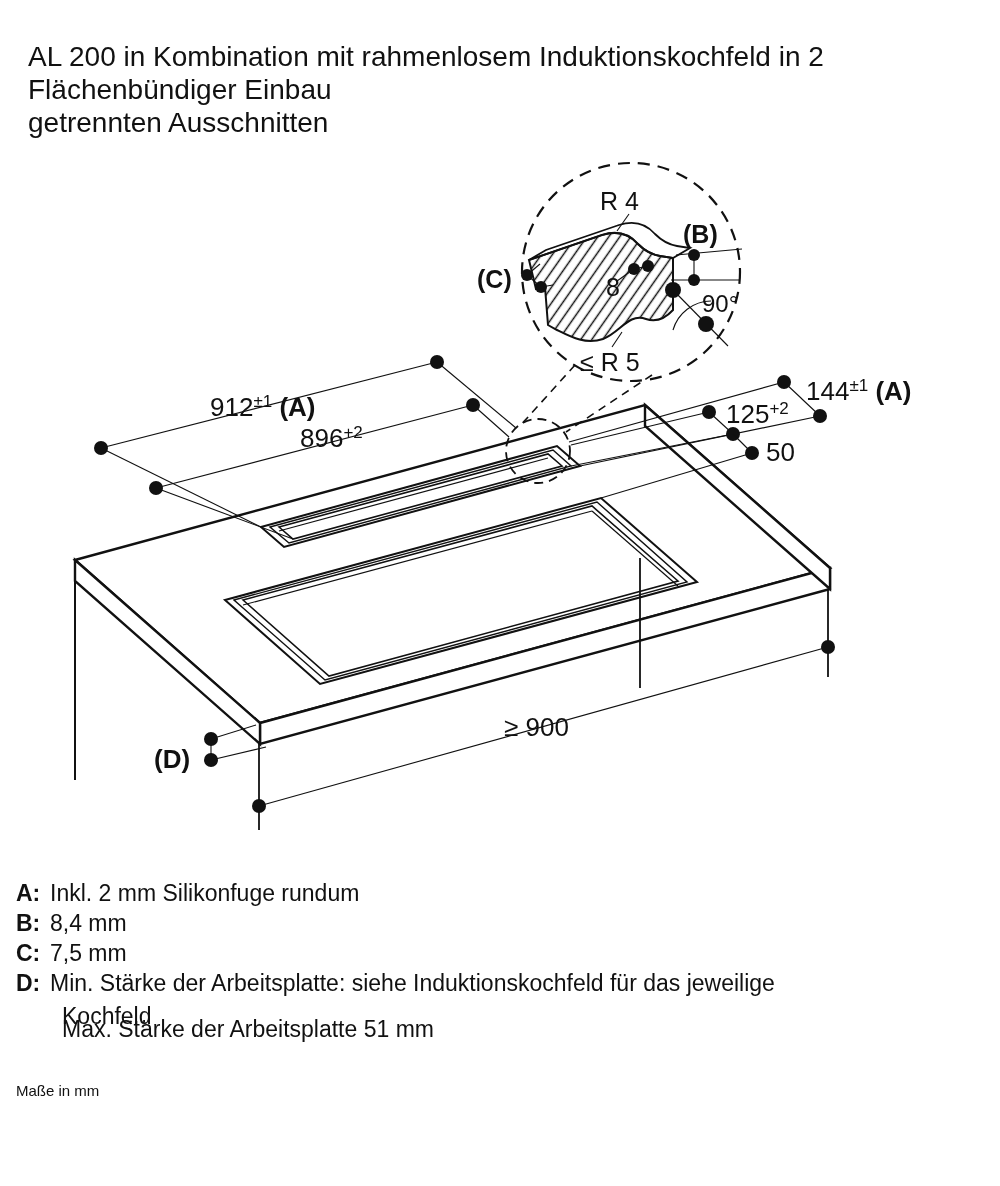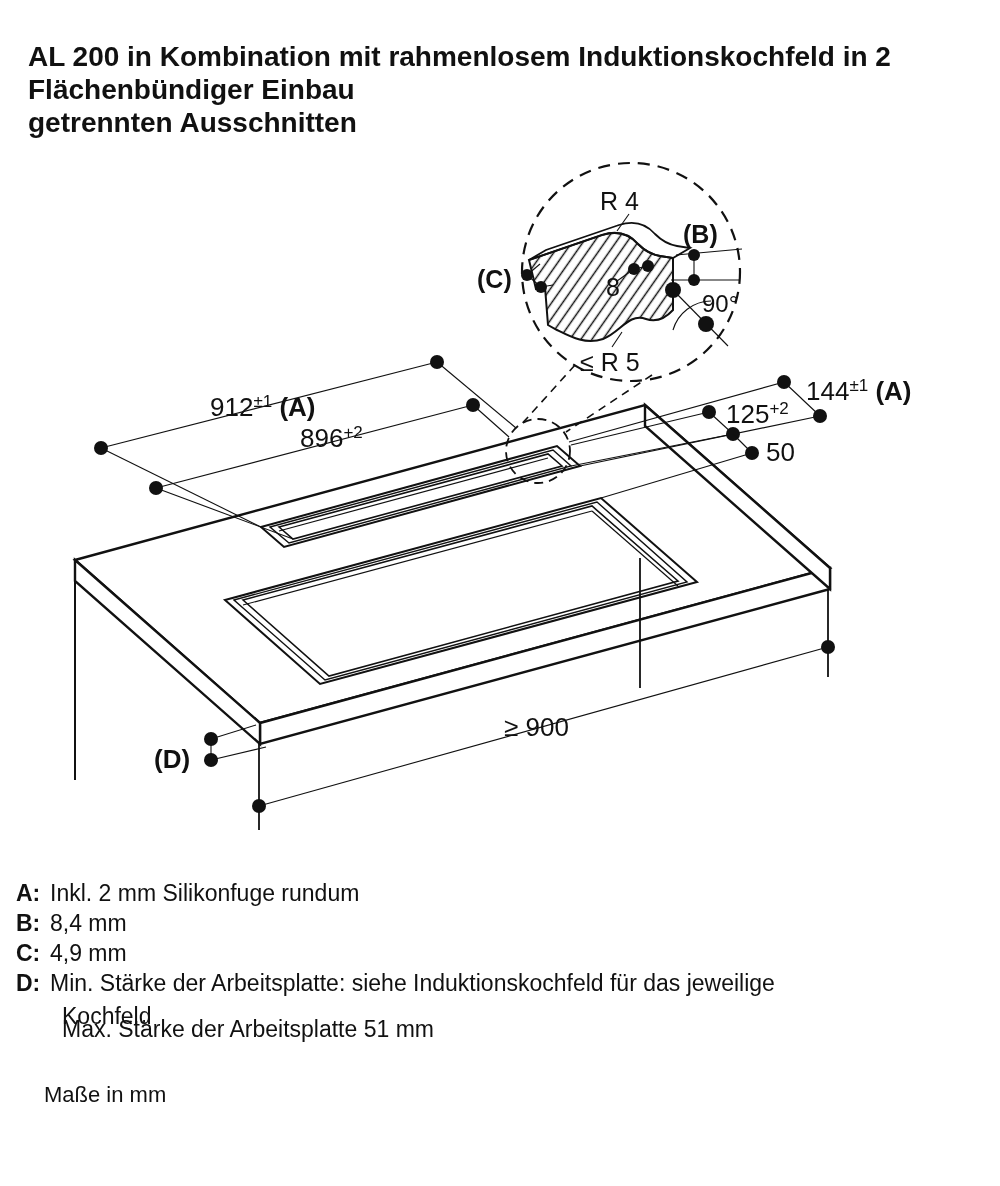--- a/index.html
+++ b/index.html
@@ -1,24 +1,24 @@
 <!DOCTYPE html>
 <html><head>
 <meta charset="utf-8">
 <style>
   html,body{margin:0;padding:0;background:#fff;}
   #page{position:relative;width:1000px;height:1186px;background:#ffffff;overflow:hidden;
         font-family:"Liberation Sans", sans-serif;color:#111;}
   #drawing{position:absolute;left:0;top:0;width:1000px;height:1186px;}
-  .title{position:absolute;left:28px;top:40px;width:950px;font-size:28px;font-weight:bold;
+  .title{position:absolute;left:28px;top:40px;width:950px;font-size:28px;font-weight:normal;
          line-height:33px;letter-spacing:0px;}
   .legend-row{position:absolute;left:16px;font-size:23px;line-height:27px;white-space:nowrap;}
   .legend-key{display:inline-block;width:34px;font-weight:bold;}
   .legend-cont{position:absolute;left:62px;font-size:23px;line-height:27px;white-space:nowrap;}
-  .footer{position:absolute;left:44px;top:1082px;font-size:22px;}
+  .footer{position:absolute;left:16px;top:1082px;font-size:15px;}
   svg text{font-family:"Liberation Sans", sans-serif;fill:#111;}
 </style>
 </head>
 <body>
 
 <div id="page">
 
   <div class="title">
     <div>AL 200 in Kombination mit rahmenlosem Induktionskochfeld in 2</div>
     <div>Flächenbündiger Einbau</div>
@@ -176,21 +176,21 @@
     </g>
   </svg>
 
   <div class="legend-row" style="top:880px">
     <span class="legend-key">A:</span><span>Inkl. 2 mm Silikonfuge rundum</span>
   </div>
   <div class="legend-row" style="top:910px">
     <span class="legend-key">B:</span><span>8,4 mm</span>
   </div>
   <div class="legend-row" style="top:940px">
-    <span class="legend-key">C:</span><span>4,9 mm</span>
+    <span class="legend-key">C:</span><span>7,5 mm</span>
   </div>
   <div class="legend-row" style="top:970px">
     <span class="legend-key">D:</span><span>Min. Stärke der Arbeitsplatte: siehe Induktionskochfeld für das jeweilige</span>
   </div>
   <div class="legend-cont" style="top:1003px">Kochfeld</div>
   <div class="legend-cont" style="top:1016px">Max. Stärke der Arbeitsplatte 51 mm</div>
 
   <div class="footer">Maße in mm</div>
 </div>
 

